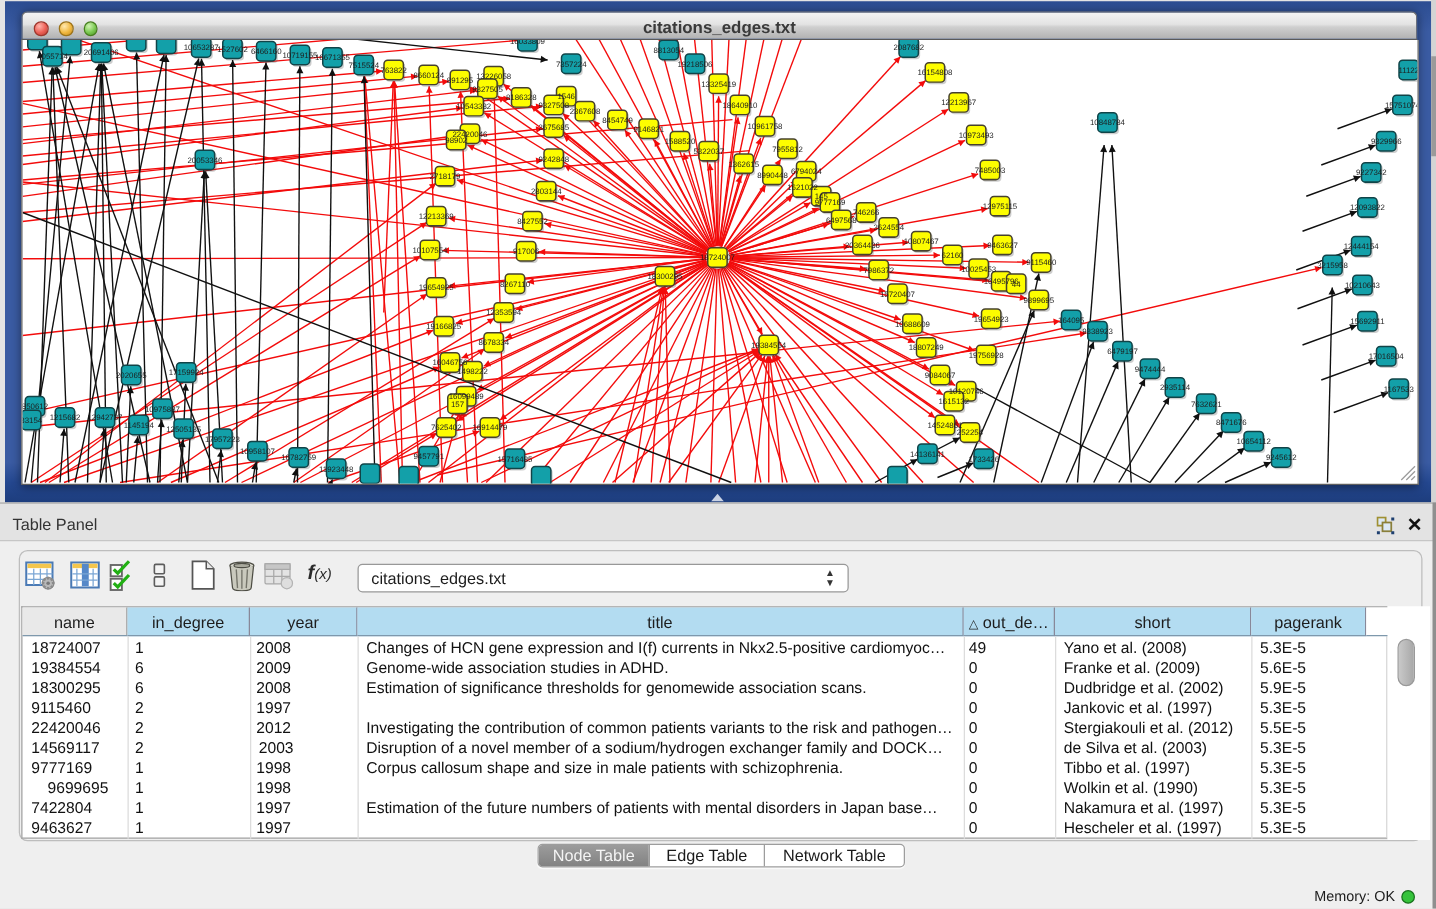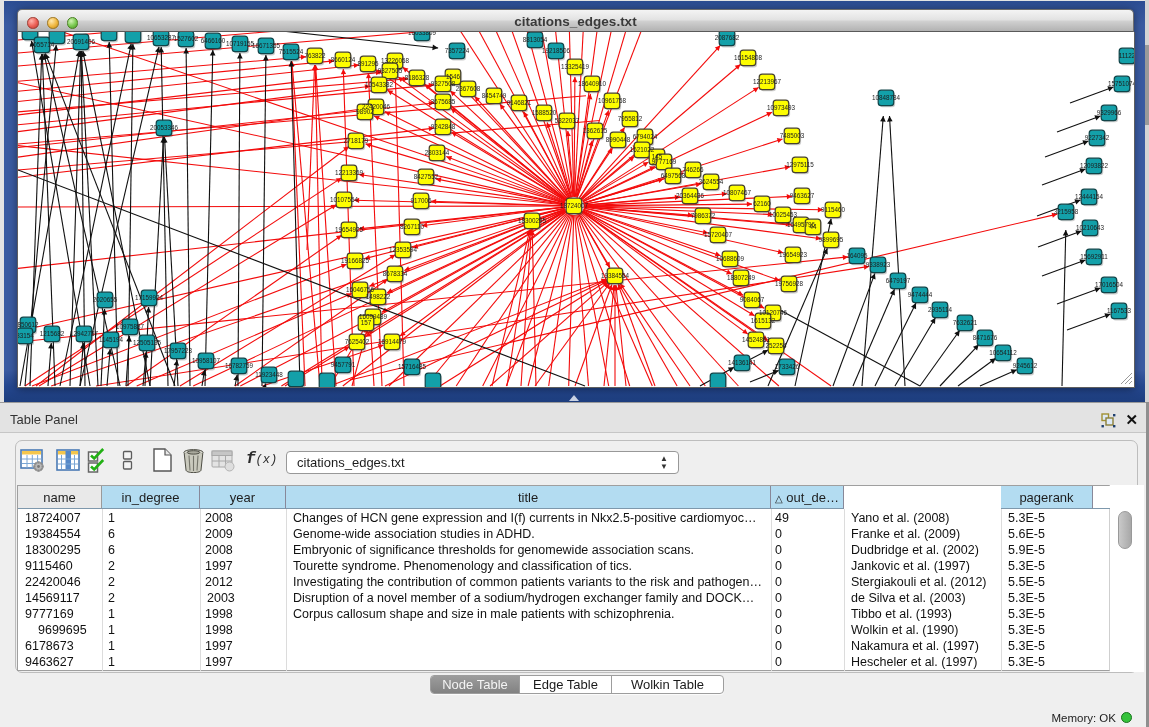--- a/index.html
+++ b/index.html
@@ -954,29 +954,30 @@
         </g>
     </svg>
     <svg class="ticon" style="left:211px" width="24" height="24" viewBox="0 0 24 24">
       <rect x="1" y="3" width="20" height="16" rx="1" fill="#e3e3e3" stroke="#a8a8a8"></rect>
       <rect x="1" y="3" width="20" height="4.5" fill="#c6c6c6" stroke="#a8a8a8"></rect>
       <line x1="8" y1="7.5" x2="8" y2="19" stroke="#a8a8a8"></line>
         <line x1="14.5" y1="7.5" x2="14.5" y2="19" stroke="#a8a8a8"></line>
       <line x1="1" y1="13" x2="21" y2="13" stroke="#a8a8a8"></line>
       <circle cx="18.5" cy="18.5" r="4.5" fill="#dedede" stroke="#b3b3b3"></circle>
     </svg>
-    <div style="position:absolute;left:246px;top:7px;font-family:Liberation Mono, monospace;font-style:italic;font-size:16px;color:#2a2a2a"><b>f</b><span style="font-size:12px">(x)</span></div>
+    <div style="position:absolute;left:246px;top:7px;font-family:Liberation Sans, sans-serif;font-style:italic;font-size:16px;color:#2a2a2a"><b>f</b><span style="font-size:12px">(x)</span></div>
     <div class="combo">citations_edges.txt<div class="arr">▲<br>▼</div></div>
   </div>
   <div class="tablewrap">
     <div class="thead thname" style="left:0;width:84px">name</div>
     <div class="thead" style="left:84px;width:98px">in_degree</div>
     <div class="thead" style="left:182px;width:86px">year</div>
     <div class="thead" style="left:268px;width:485px">title</div>
     <div class="thead" style="left:753px;width:73px"><span style="font-size:10px">△</span> out_de…</div>
+    <div class="thead" style="left:826px;width:157px">short</div>
     <div class="thead" style="left:983px;width:92px">pagerank</div>
     <div class="thead" style="left:1075px;width:18px;background:#fff;border-right:none"></div>
     <div class="tcol" style="left:84px"></div>
     <div class="tcol" style="left:182px"></div>
     <div class="tcol" style="left:268px"></div>
     <div class="tcol" style="left:753px"></div>
     <div class="tcol" style="left:826px"></div>
     <div class="tcol" style="left:983px"></div>
     <div class="trow" style="top:24px">
         <span style="left:7px">18724007</span>
@@ -993,30 +994,29 @@
         <span style="left:187px">2009</span>
         <span style="left:275px">Genome-wide association studies in ADHD.</span>
         <span style="left:757px">0</span>
         <span style="left:833px">Franke et al. (2009)</span>
         <span style="left:990px">5.6E-5</span>
       </div>
       <div class="trow" style="top:56px">
         <span style="left:7px">18300295</span>
         <span style="left:90px">6</span>
         <span style="left:187px">2008</span>
-        <span style="left:275px">Embryonic of significance thresholds for genomewide association scans.</span>
+        <span style="left:275px">Estimation of significance thresholds for genomewide association scans.</span>
         <span style="left:757px">0</span>
         <span style="left:833px">Dudbridge et al. (2002)</span>
         <span style="left:990px">5.9E-5</span>
       </div>
       <div class="trow" style="top:72px">
         <span style="left:7px">9115460</span>
         <span style="left:90px">2</span>
         <span style="left:187px">1997</span>
-        <span style="left:275px">Tourette syndrome. Phenomenology and classification of tics.</span>
         <span style="left:757px">0</span>
         <span style="left:833px">Jankovic et al. (1997)</span>
         <span style="left:990px">5.3E-5</span>
       </div>
       <div class="trow" style="top:88px">
         <span style="left:7px">22420046</span>
         <span style="left:90px">2</span>
         <span style="left:187px">2012</span>
         <span style="left:275px">Investigating the contribution of common patients variants to the risk and pathogen…</span>
         <span style="left:757px">0</span>
@@ -1031,48 +1031,49 @@
         <span style="left:757px">0</span>
         <span style="left:833px">de Silva et al. (2003)</span>
         <span style="left:990px">5.3E-5</span>
       </div>
       <div class="trow" style="top:120px">
         <span style="left:7px">9777169</span>
         <span style="left:90px">1</span>
         <span style="left:187px">1998</span>
         <span style="left:275px">Corpus callosum shape and size in male patients with schizophrenia.</span>
         <span style="left:757px">0</span>
-        <span style="left:833px">Tibbo et al. (1993)</span>
+        <span style="left:833px">Tibbo et al. (1997)</span>
         <span style="left:990px">5.3E-5</span>
       </div>
       <div class="trow" style="top:136px">
         <span style="left:20px">9699695</span>
         <span style="left:90px">1</span>
         <span style="left:187px">1998</span>
         <span style="left:757px">0</span>
         <span style="left:833px">Wolkin et al. (1990)</span>
         <span style="left:990px">5.3E-5</span>
       </div>
       <div class="trow" style="top:152px">
-        <span style="left:7px">6178673</span>
+        <span style="left:7px">7422804</span>
         <span style="left:90px">1</span>
         <span style="left:187px">1997</span>
+        <span style="left:275px">Estimation of the future numbers of patients with mental disorders in Japan base…</span>
         <span style="left:757px">0</span>
         <span style="left:833px">Nakamura et al. (1997)</span>
         <span style="left:990px">5.3E-5</span>
       </div>
       <div class="trow" style="top:168px">
         <span style="left:7px">9463627</span>
         <span style="left:90px">1</span>
         <span style="left:187px">1997</span>
         <span style="left:757px">0</span>
         <span style="left:833px">Hescheler et al. (1997)</span>
         <span style="left:990px">5.3E-5</span>
       </div>
   </div>
   <div class="vsb">
       <div class="thumb"></div>
     </div>
-  <div class="tabs"><div class="tab tabsel" style="width:88px">Node Table</div><div class="tabsep"></div><div class="tab" style="width:91px">Edge Table</div><div class="tabsep"></div><div class="tab" style="width:111px">Wolkin Table</div></div>
+  <div class="tabs"><div class="tab tabsel" style="width:88px">Node Table</div><div class="tabsep"></div><div class="tab" style="width:91px">Edge Table</div><div class="tabsep"></div><div class="tab" style="width:111px">Network Table</div></div>
   <div class="mem">Memory: OK</div>
   <div class="dot"></div>
 </div>
 <div class="redge"></div>
 
 </body></html>

